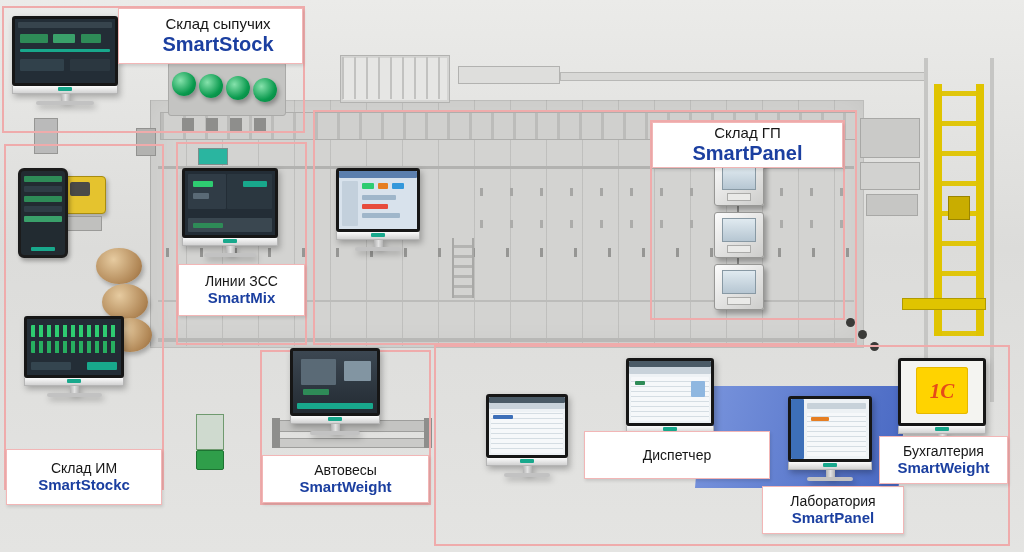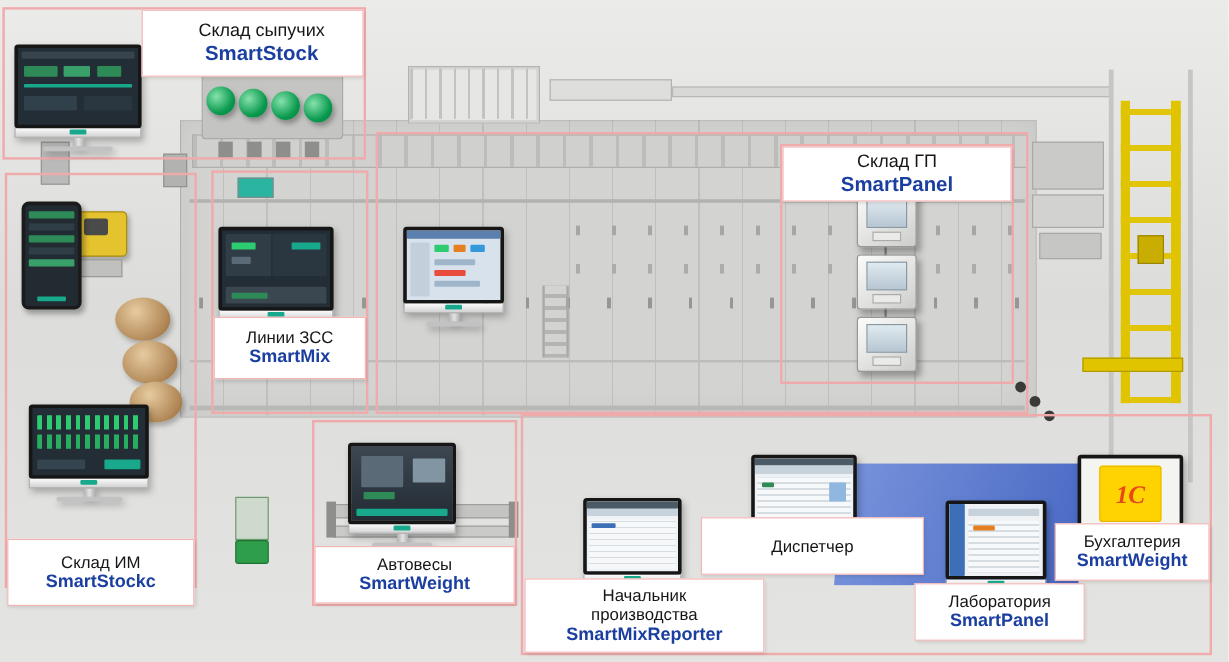--- a/index.html
+++ b/index.html
@@ -7,23 +7,23 @@
     background:linear-gradient(180deg,#ebebe9 0%,#dcdcda 45%,#e4e4e2 100%);
     font-family:"Liberation Sans",sans-serif;}
   .bg{position:absolute;z-index:5;}
   .zone{position:absolute;border:2px solid #efabab;z-index:12;box-sizing:border-box;}
   .zlabel{position:absolute;background:#fff;border:1px solid #f2b6b6;z-index:30;
     display:flex;flex-direction:column;justify-content:center;align-items:center;
     text-align:center;box-sizing:border-box;padding:3px 6px;box-shadow:1px 2px 3px rgba(0,0,0,.12);}
   .zlabel .area{font-size:14px;color:#161616;line-height:1.15;}
   .zlabel .product{font-size:15px;font-weight:700;color:#1b3fa0;line-height:1.25;}
   .zlabel.lg .area{font-size:15px;}
-  .zlabel.lg .product{font-size:17px;}
+  .zlabel.lg .product{font-size:20px;}
   .monitor{position:absolute;z-index:20;filter:drop-shadow(2px 3px 3px rgba(0,0,0,.28));}
-  .monitor .scr{position:relative;border:3px solid #161616;border-radius:3px;overflow:hidden;background:#232d36;margin-top:21px;}
+  .monitor .scr{position:relative;border:3px solid #161616;border-radius:3px;overflow:hidden;background:#232d36;}
   .monitor .chin{position:relative;height:7px;background:linear-gradient(#fbfbfb,#d2d2d2);border:1px solid #b5b5b5;border-top:none;}
   .monitor .chin::after{content:"";position:absolute;left:50%;top:1px;transform:translateX(-50%);
     width:14px;height:4px;background:#18a88c;border-radius:1px;}
   .monitor .neck{width:9px;height:7px;margin:0 auto;background:linear-gradient(90deg,#b2b2b2,#e2e2e2,#b2b2b2);}
   .monitor .foot{width:55%;height:4px;margin:0 auto;background:#c2c2c2;border-radius:2px;}
   .el{position:absolute;display:block;border-radius:1px;}
   .phone{position:absolute;z-index:20;border:3px solid #1b1b1b;border-radius:6px;background:#222b31;
     box-shadow:2px 3px 4px rgba(0,0,0,.3);}
   .panel{position:absolute;width:48px;height:44px;z-index:20;border:1px solid #97979%5;border-radius:3px;}
   .panel{border:1px solid #979795;background:linear-gradient(145deg,#fcfcfc,#cdcdcb);box-shadow:3px 4px 5px rgba(0,0,0,.3);}
@@ -261,24 +261,20 @@
   <div class="zlabel" style="left:178px;top:264px;width:127px;height:52px;">
     <span class="area">Линии ЗСС</span>
     <span class="product">SmartMix</span>
   </div>
 
   <div class="zlabel" style="left:262px;top:455px;width:167px;height:48px;">
     <span class="area">Автовесы</span>
     <span class="product">SmartWeight</span>
   </div>
 
-  <div class="zlabel" style="left:437px;top:482px;width:200px;height:62px;">
-    <span class="area" style="display:block;width:120px;">Начальник производства</span>
-    <span class="product">SmartMixReporter</span>
-  </div>
 
   <div class="zlabel" style="left:584px;top:431px;width:186px;height:48px;">
     <span class="area">Диспетчер</span>
   </div>
 
   <div class="zlabel" style="left:762px;top:486px;width:142px;height:48px;">
     <span class="area">Лаборатория</span>
     <span class="product">SmartPanel</span>
   </div>
 

